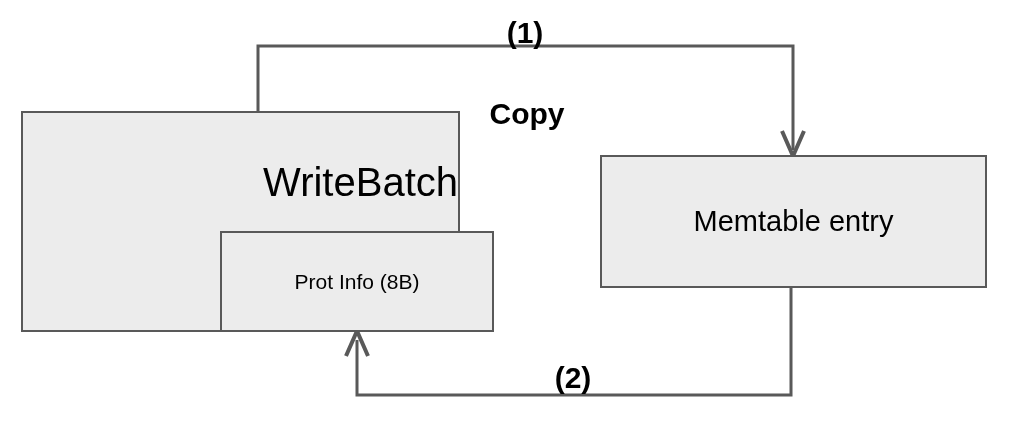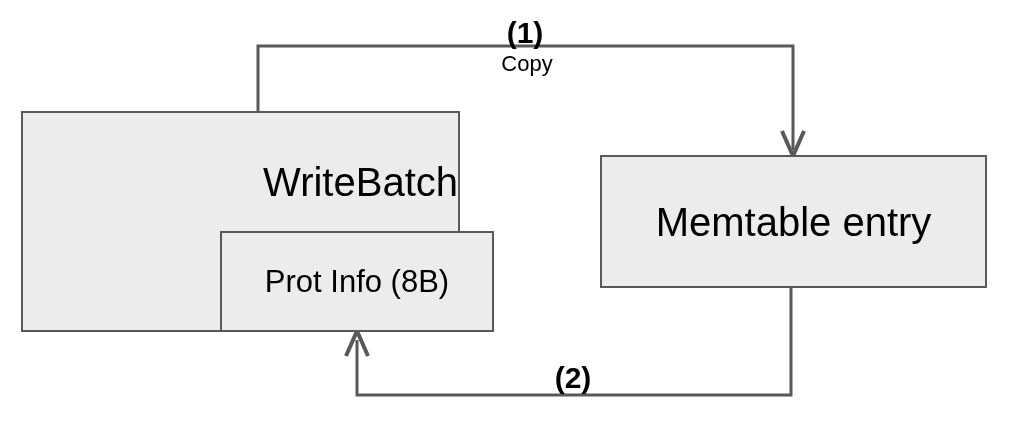--- a/index.html
+++ b/index.html
@@ -19,34 +19,34 @@
     box-sizing:border-box;
     display:flex;
     align-items:center;
     justify-content:center;
     color:#000000;
   }
   #writebatch-box{left:21px;top:111px;width:439px;height:221px;align-items:flex-start;justify-content:flex-end;}
   #writebatch-label{font-size:40px;line-height:1;margin-top:49px;white-space:nowrap;letter-spacing:0px;}
 
   #protinfo-box{left:220px;top:231px;width:274px;height:101px;}
-  #protinfo-label{font-size:31px;line-height:1;white-space:nowrap;}
+  #protinfo-label{font-size:21px;line-height:1;white-space:nowrap;}
 
   #memtable-box{left:600px;top:155px;width:387px;height:133px;}
-  #memtable-label{font-size:40px;line-height:1;white-space:nowrap;}
+  #memtable-label{font-size:29px;line-height:1;white-space:nowrap;}
 
   .edge-label{
     position:absolute;
     color:#000000;
     white-space:nowrap;
     text-align:center;
     line-height:1;
   }
   .edge-num{font-size:30px;font-weight:bold;}
-  .edge-word{font-size:22px;font-weight:normal;}
+  .edge-word{font-size:30px;font-weight:bold;margin-top:46px;}
 
   #copy-num{left:425px;top:18px;width:200px;}
   #copy-word{left:427px;top:53px;width:200px;}
   #verify-num{left:473px;top:363px;width:200px;}
   #verify-word{left:473px;top:398px;width:200px;}
 </style>
 </head>
 <body>
 
 <div id="canvas">

